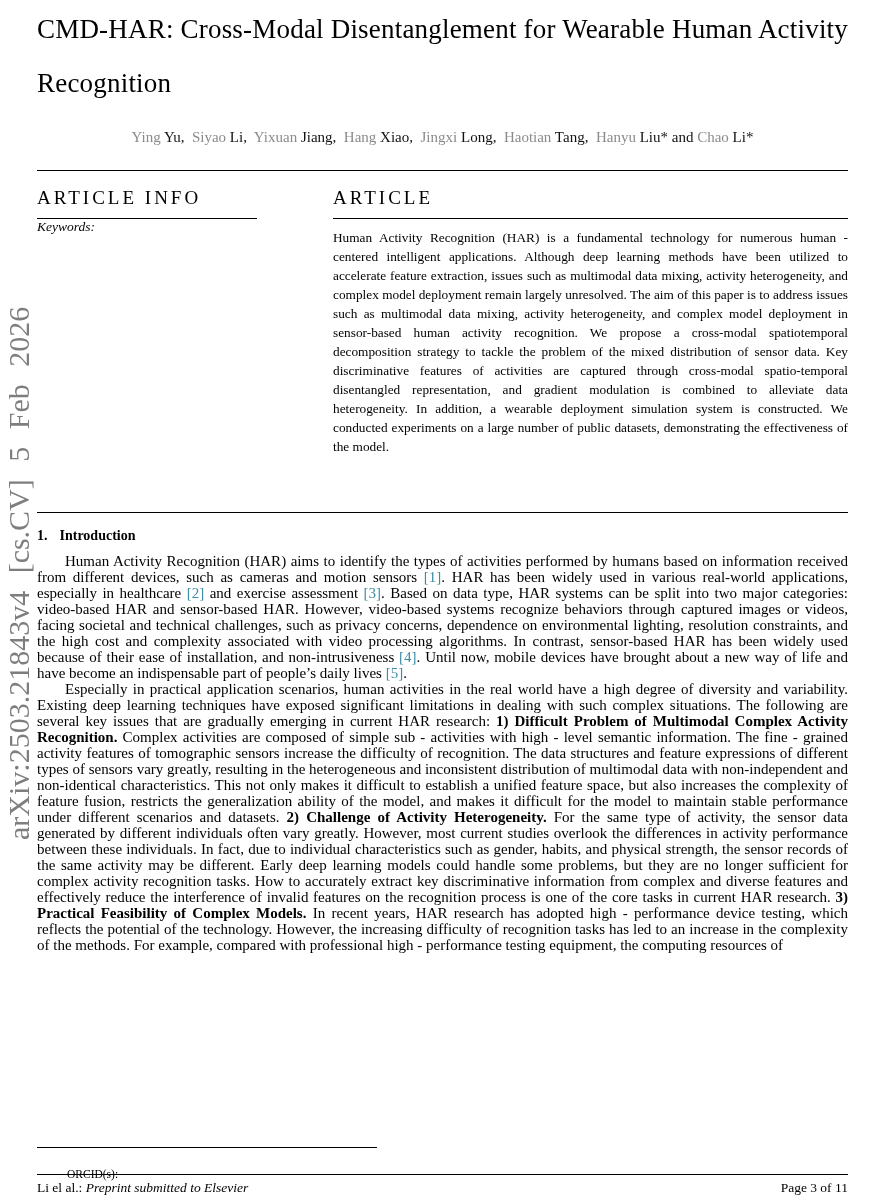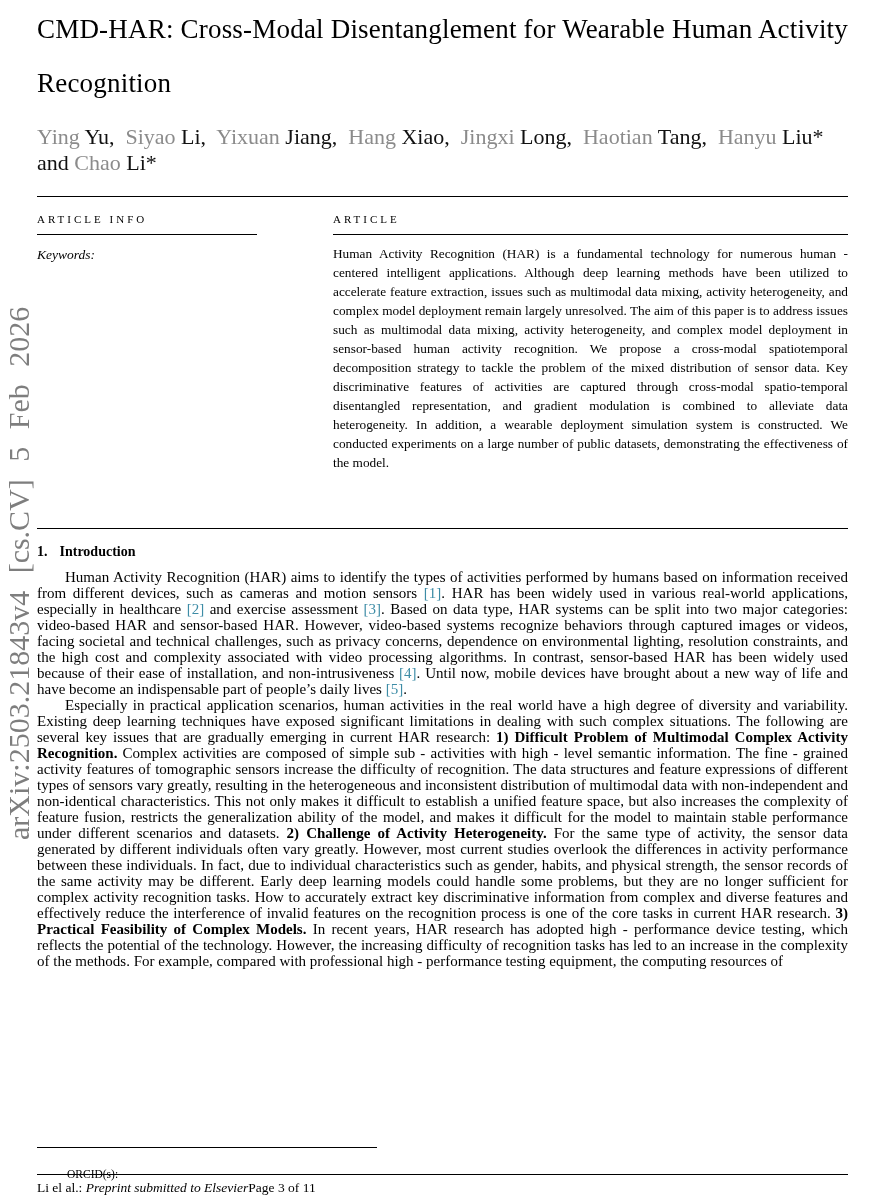--- a/index.html
+++ b/index.html
@@ -16,46 +16,46 @@
   .content { position: absolute; left: 37px; right: 37px; top: 0; }
 
   .title {
     font-size: 27px;
     line-height: 54px;
     font-weight: normal;
     margin: 2px 0 14px 0;
     letter-spacing: 0.2px;
   }
   .authors {
-    font-size: 22px;
+    font-size: 15px;
     line-height: 26px;
     margin: 8px 0 20px 0;
+    text-align: center;
   }
   .seg { white-space: pre-wrap; }
   .seg-b { font-weight: bold; }
   .seg-c { color: var(--cite, #3d8ca6); }
   .seg-g { color: var(--author_given, #8b8b8b); }
   .seg-k { color: #111; }
 
   .rule-full { border: 0; border-top: 1.4px solid #000; margin: 0; }
   .top-rule { margin-bottom: 16px; }
 
   .info-abstract { display: flex; }
   .col-left { width: 220px; margin-right: 76px; flex: none; }
   .col-right { flex: 1; }
   .col-head {
-    font-size: 11px;
+    font-size: 19px;
     letter-spacing: 3px;
     padding-bottom: 9px;
   }
   .head-rule { border-top: 1.2px solid #000; }
   .keywords {
     font-style: italic;
     font-size: 13.5px;
-    margin-top: 12px;
   }
   .abstract-text {
     font-size: 13.3px;
     line-height: 19px;
     text-align: justify;
     margin: 9px 0 0 0;
   }
   .mid-rule { margin-top: 56px; }
 
   .section-heading {
@@ -90,21 +90,21 @@
   }
 
   .footnote-area { position: absolute; left: 37px; right: 37px; top: 1147px; }
   .footnote-rule { width: 340px; border-top: 1px solid #000; }
   .orcid { font-size: 11.5px; padding-left: 30px; margin-top: 20px; }
 
   .footer { position: absolute; left: 37px; right: 37px; top: 1174px; }
   .footer-rule { border-top: 1px solid #000; }
   .footer-row {
     display: flex;
-    justify-content: flex-start;
+    justify-content: space-between;
     font-size: 13.5px;
     margin-top: 5px;
   }
   .footer-italic { font-style: italic; }
 </style>
 </head>
 <body>
 
 <div class="page">
 

